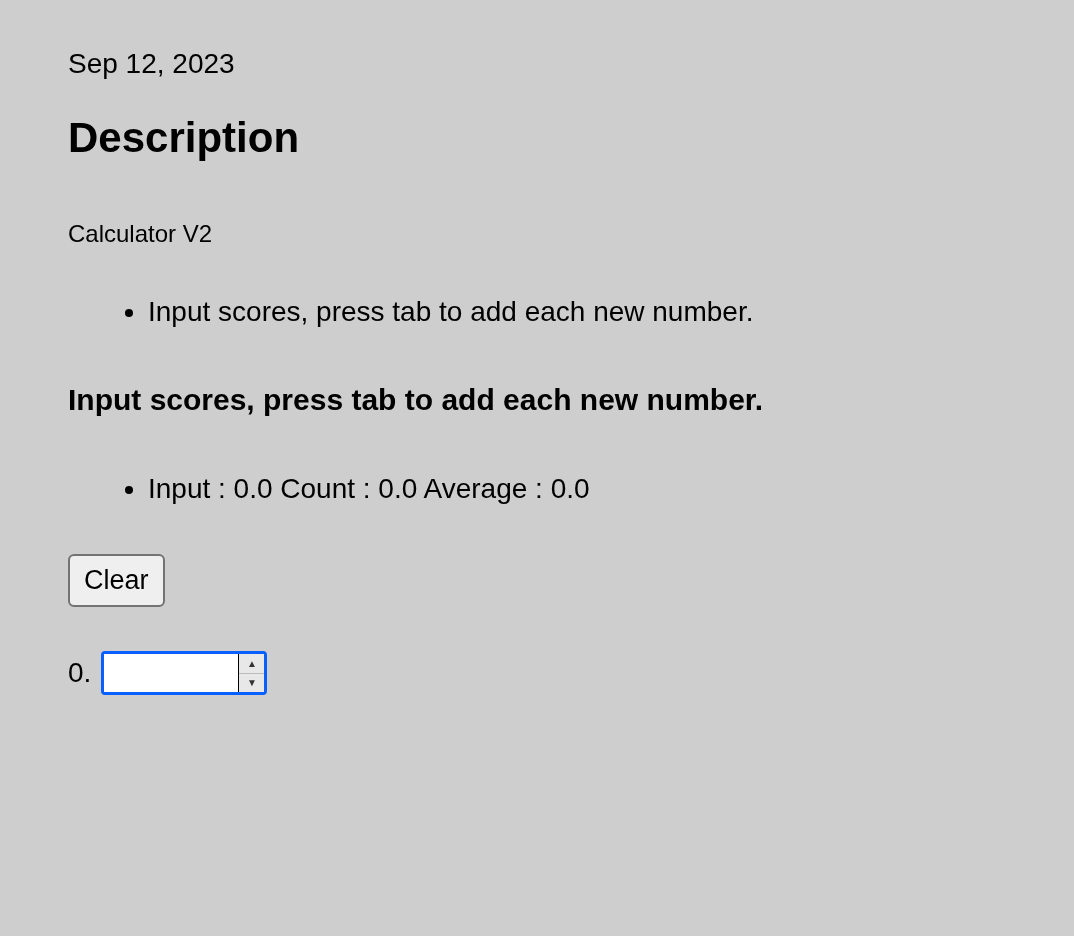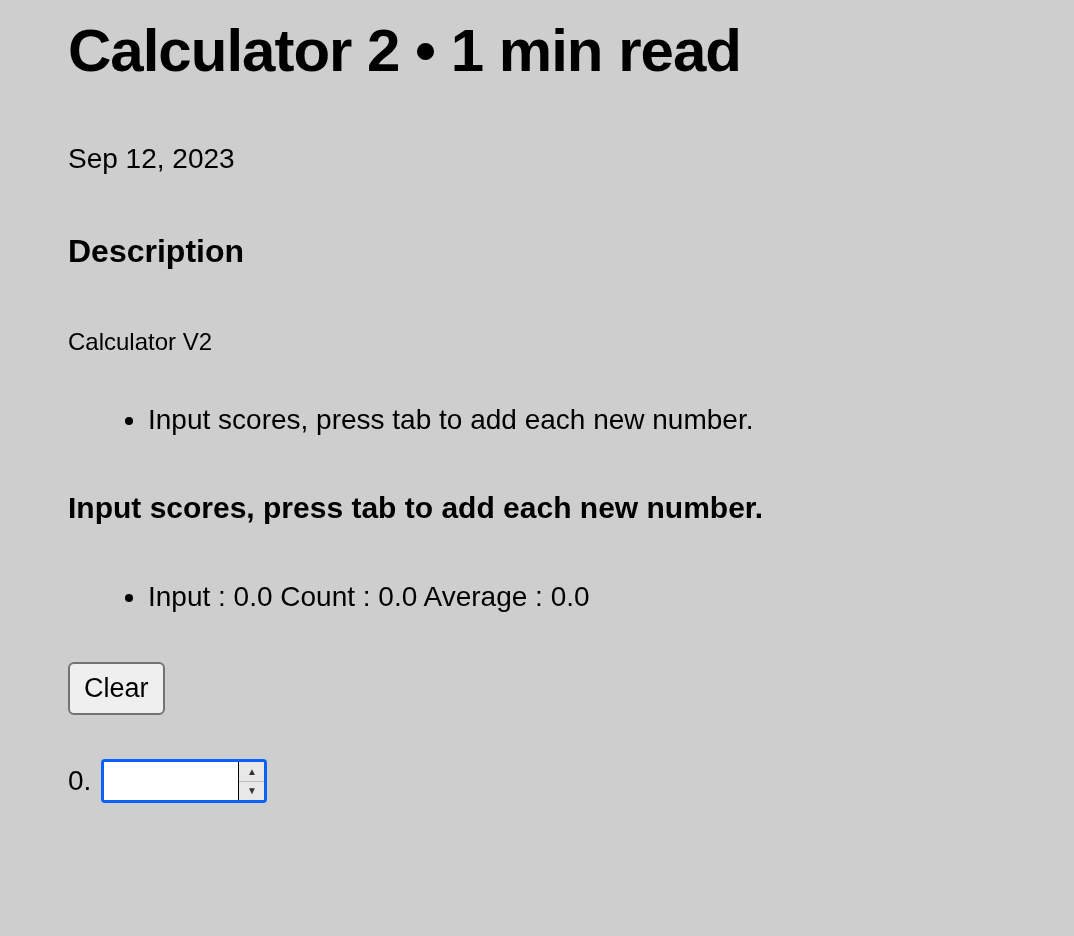--- a/index.html
+++ b/index.html
@@ -24,23 +24,23 @@
       padding-top: 16px;
       padding-bottom: 10px;
       letter-spacing: -1px;
     }
     .date {
       font-size: 28px;
       margin-top: 48px;
       margin-bottom: 0;
     }
     h2 {
-      font-size: 32px;
+      font-size: 42px;
       font-weight: 900;
-      margin-top: 58px;
+      margin-top: 34px;
       margin-bottom: 0;
     }
     .desc-text {
       font-size: 24px;
       margin-top: 58px;
       margin-bottom: 9px;
     }
     ul {
       margin: 0;
       padding-left: 80px;
@@ -116,21 +116,20 @@
       user-select: none;
     }
     .spinner-btn:first-child {
       border-bottom: 1px solid #bbb;
     }
   </style>
 </head>
 <body>
 
 <div class="container">
-  <h1>Calculator 2 • 1 min read</h1>
 
   <p class="date">Sep 12, 2023</p>
 
   <h2>Description</h2>
 
   <p class="desc-text">Calculator V2</p>
 
   <ul>
     <li>Input scores, press tab to add each new number.</li>
   </ul>

